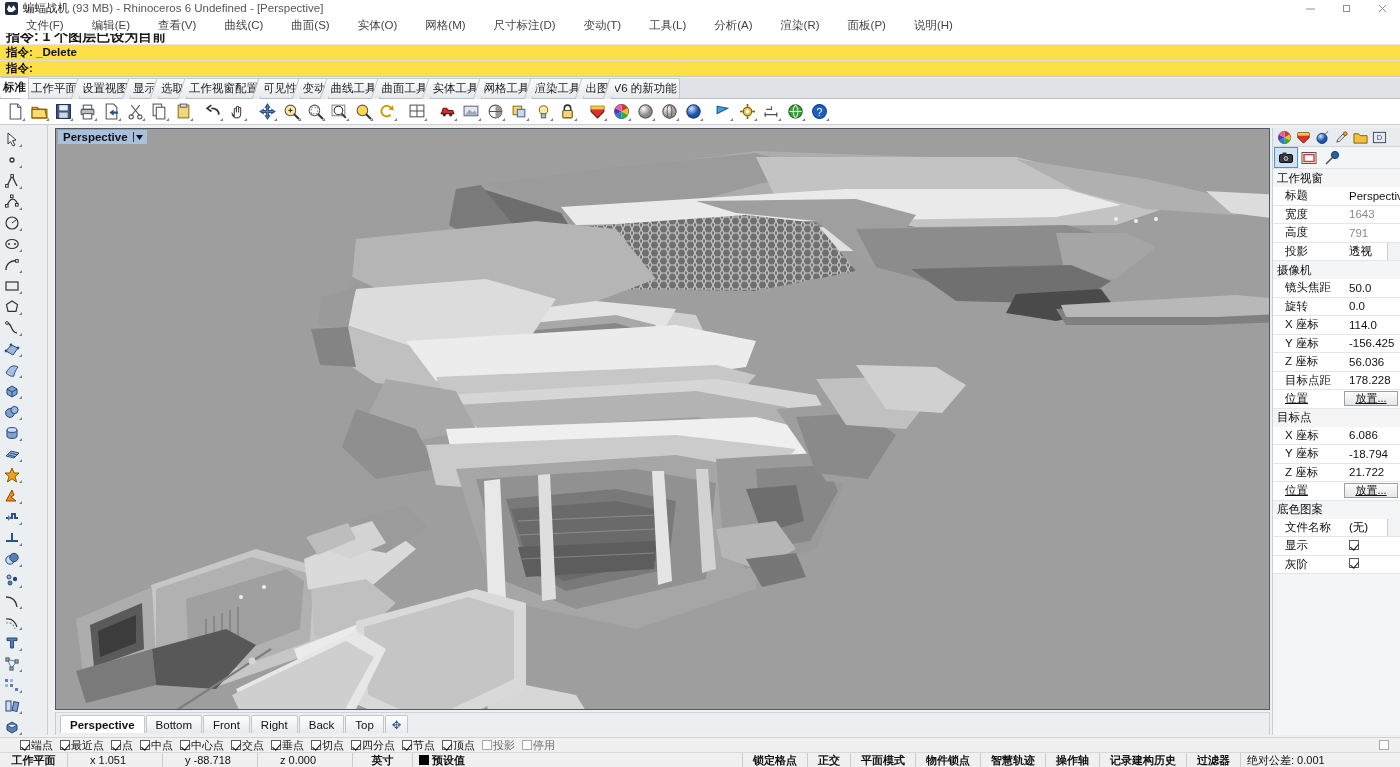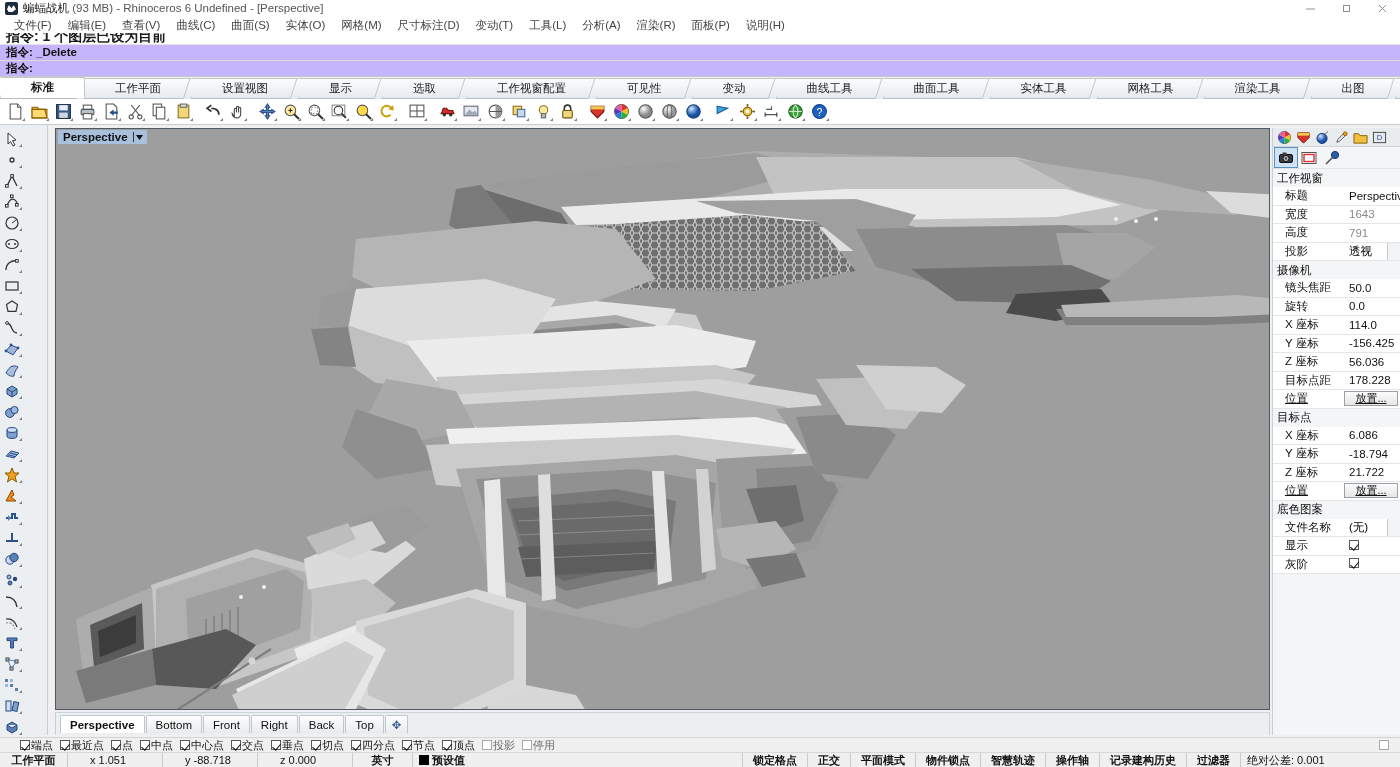--- a/index.html
+++ b/index.html
@@ -31,45 +31,45 @@
   .wincontrols { margin-left:auto; display:flex; height:17px; }
   .wc { width:36px; height:17px; display:flex; align-items:center; justify-content:center;
         color:#909090; font-size:11px; line-height:1; }
   .wc svg { display:block; }
 
   
   .menubar {
     position:absolute; left:0; top:17px; width:1400px; height:16px;
     background:#ffffff; display:flex; align-items:center; padding-left:6px;
   }
-  .menu-item { font-size:11.5px; color:#444; padding:0 8px; white-space:nowrap; cursor:default; }
+  .menu-item { font-size:11.5px; color:#444; padding:0 8px; white-space:nowrap; cursor:default;margin-left:12px; }
 
   
   .cmdarea { position:absolute; left:0; top:33px; width:1400px; height:44px; background:#ffffff; }
   .cmd-hist {
     position:absolute; left:0; top:0; width:1400px; height:12px; overflow:hidden;
     border-bottom:1px solid #e4e4e4;
   }
   .cmd-hist span { position:absolute; left:6px; top:-5px; font-size:14px; font-weight:bold; color:#1b1b1b; }
   .cmd-line {
     position:absolute; left:0; width:1400px; height:16px;
     border-bottom:1px solid #dcdcdc; font-size:11.5px; font-weight:bold; color:#111;
-    padding-left:6px; display:flex; align-items:center; background:#c4b5fd;
+    padding-left:6px; display:flex; align-items:center; background:#fde047;
   }
   .cmd-line.l1 { top:12px; }
   .cmd-line.l2 { top:28px; border-bottom:1px solid #c8c8c8; }
 
   
   .tabstrip {
     position:absolute; left:0; top:78px; width:1400px; height:21px;
     background:#dfe3e8; display:flex; align-items:flex-end;
     border-bottom:1px solid #b9bec4;
   }
   .tab {
-    position:relative; height:20px; padding:0 30px; display:flex; align-items:center;
+    position:relative; height:20px; padding:0 2px; display:flex; align-items:center;
     font-size:11.5px; color:#1b1b1b; white-space:nowrap;
     background: linear-gradient(#fbfcfd,#e6eaee);
     border-left:1px solid #c2c7cc; border-top:1px solid #c2c7cc;
     border-right:1px solid #c2c7cc;
     border-top-left-radius:2px; border-top-right-radius:2px;
     transform: skewX(0deg);
     margin-right:-1px;
   }
   .tab::before{
     content:""; position:absolute; left:-6px; top:0; width:7px; height:20px;

